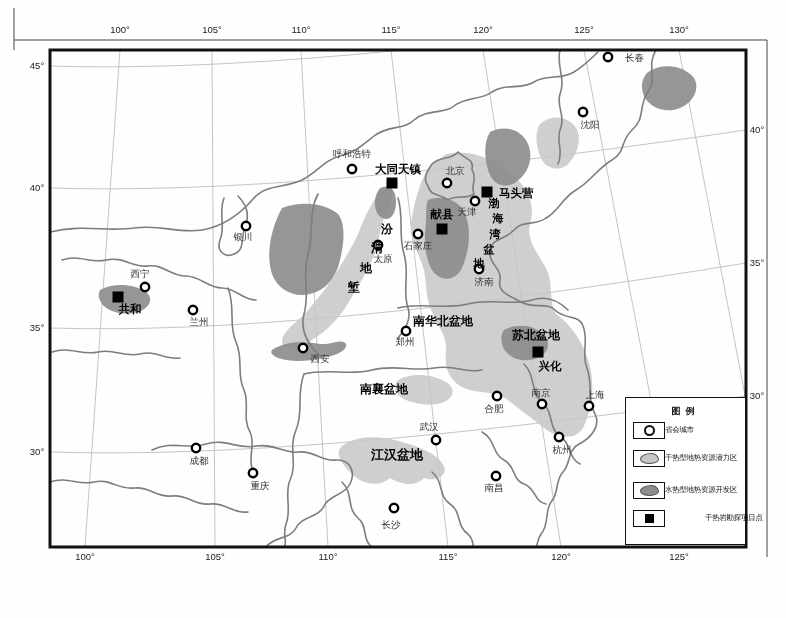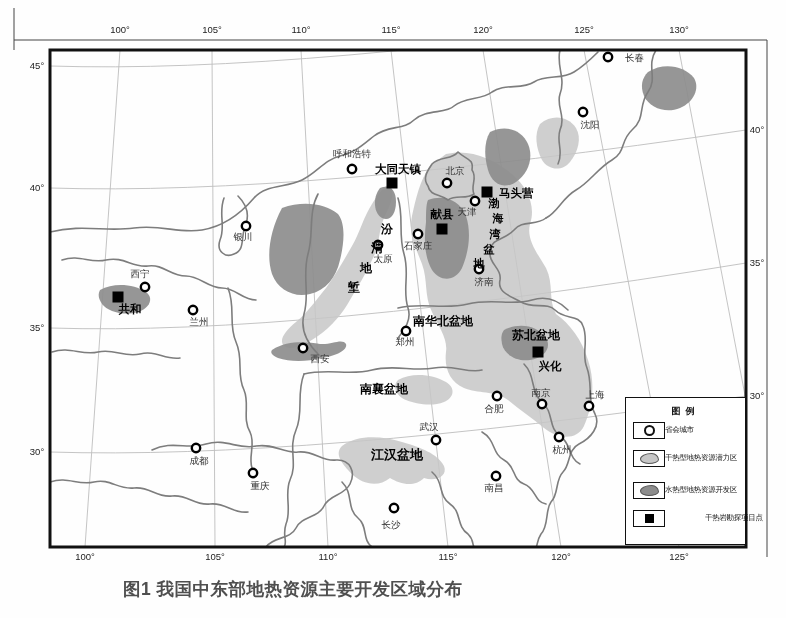--- a/index.html
+++ b/index.html
@@ -220,14 +220,13 @@
       </div>
       <div class="legend-row" style="top:112px;gap:40px;">
         <span class="sym">
             <span class="sq"></span>
           </span>
         <span class="lab">干热岩勘探项目点</span>
       </div>
     </div>
   </div>
 
-  <div class="caption">图1 我国中东部地热资源主要开发区域分布</div>
 </div>
 
 </body></html>

